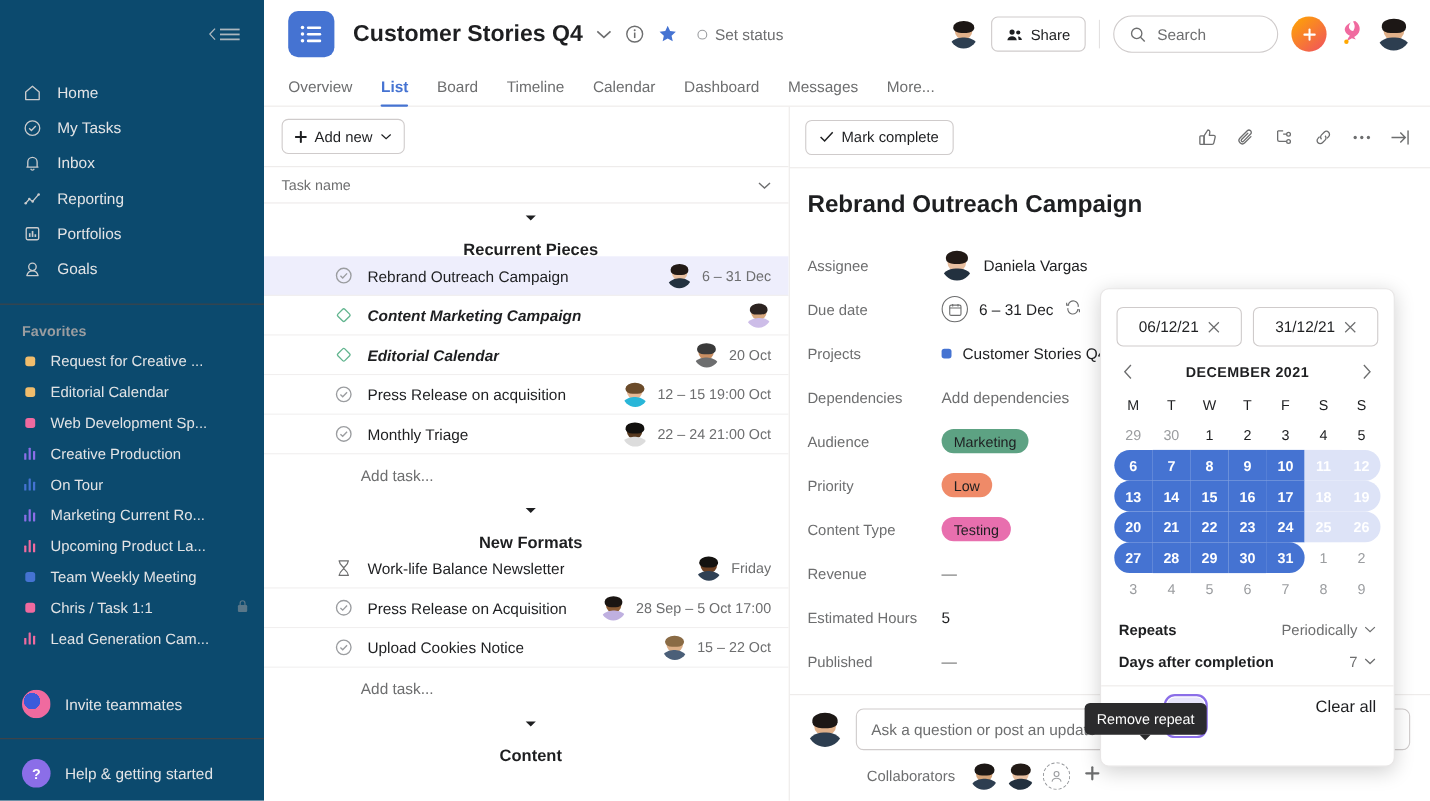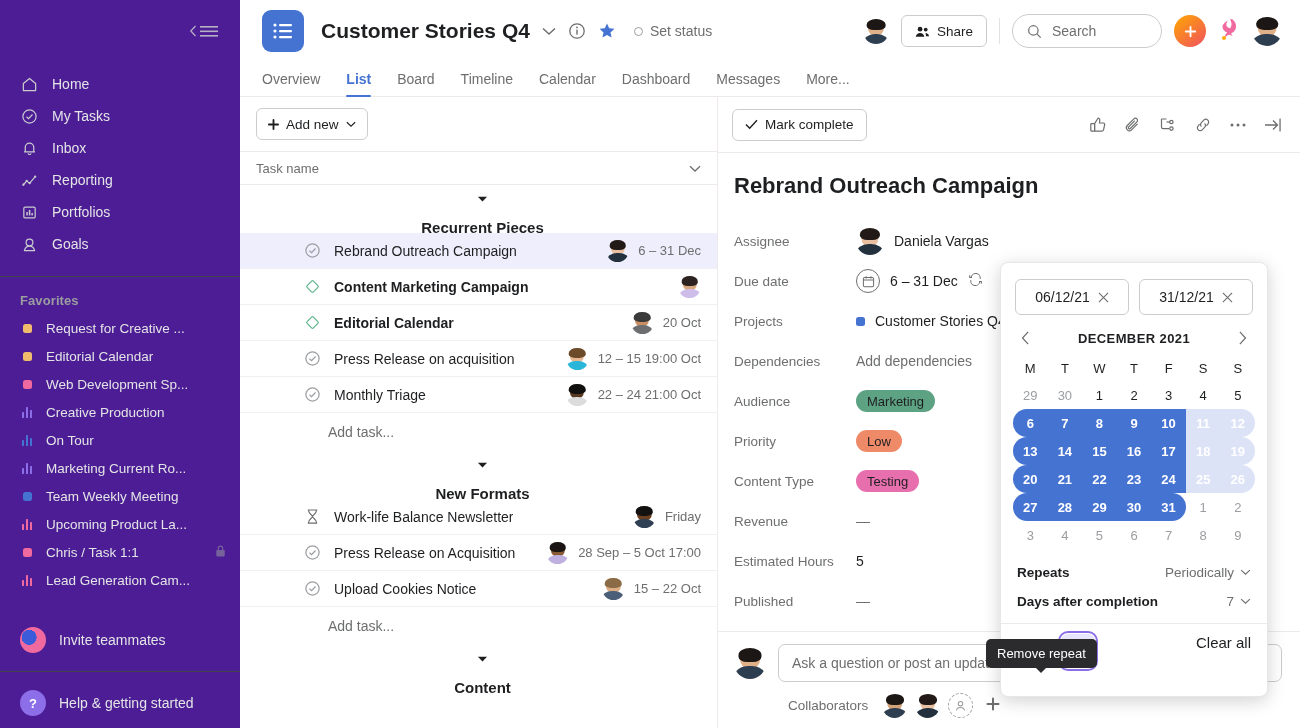--- a/index.html
+++ b/index.html
@@ -5,21 +5,21 @@
   * { box-sizing: border-box; margin: 0; padding: 0; }
   html, body {
     width: 1300px; height: 728px;
     font-family: "Liberation Sans", sans-serif;
     background: #fff; overflow: hidden;
   }
   .app { display: flex; width: 1300px; height: 728px; position: relative; }
 
   
   .sidebar {
-    width: 240px; height: 728px; background: #4c1d95; color: #c9cbcd;
+    width: 240px; height: 728px; background: #0c4a6e; color: #c9cbcd;
     display: flex; flex-direction: column; flex: none; position: relative;
   }
   .sb-top { height: 62px; display: flex; align-items: center; justify-content: flex-end; padding-right: 22px; }
   .collapse-btn { display: flex; align-items: center; gap: 3px; cursor: pointer; opacity: .85; }
   .nav-list { padding: 6px 0 10px 0; }
   .nav-item {
     display: flex; align-items: center; gap: 14px; height: 32px;
     padding: 0 14px 0 20px; font-size: 14px; color: #e3e4e6; cursor: pointer;
   }
   .nav-ico { width: 18px; height: 18px; flex: none; display: flex; align-items: center; justify-content: center; }
@@ -92,21 +92,21 @@
     border-top: 1px solid #edeae9; border-bottom: 1px solid #edeae9; flex: none; }
   .col-head span { font-size: 13px; color: #6d6e6f; }
   .col-head .chev { margin-left: auto; color: #6d6e6f; }
   .sect-head { display: flex; align-items: center; gap: 12px; height: 44px; padding: 0 16px 0 24px; margin-top: 4px; flex-direction: column; }
   .sect-head .title { font-size: 15px; font-weight: bold; color: #1e1f21; }
   .row { display: flex; align-items: center; height: 36px; padding: 0 16px 0 16px;
     border-bottom: 1px solid #f1efef; cursor: pointer; }
   .row.selected { background: #eeeefc; }
   .row .state { width: 20px; flex: none; display: flex; align-items: center; justify-content: center; margin-left: 46px; }
   .row .name { font-size: 14px; color: #1e1f21; margin-left: 12px; white-space: nowrap; overflow: hidden; text-overflow: ellipsis; }
-  .row .name.bold { font-weight: bold; }
+  .row .name.bold { font-weight: bold; font-style: italic; }
   .row .right { margin-left: auto; display: flex; align-items: center; gap: 9px; padding-left: 8px; }
   .row .date { font-size: 13px; color: #6d6e6f; white-space: nowrap; }
   .add-task { height: 38px; display: flex; align-items: center; padding-left: 88px; font-size: 14px; color: #6d6e6f; cursor: pointer; }
 
   
   .detail { flex: 1; display: flex; flex-direction: column; min-width: 0; position: relative; }
   .detail-top { height: 56px; display: flex; align-items: center; padding: 0 18px 0 14px;
     border-bottom: 1px solid #edeae9; flex: none; }
   .mark-complete { display: flex; align-items: center; gap: 7px; height: 32px; padding: 0 12px;
     border: 1px solid #cfcbcb; border-radius: 6px; font-size: 13.5px; color: #1e1f21; background: #fff; cursor: pointer; }
@@ -304,33 +304,33 @@
             <span class="bars">
       <i style="height:6px;background:#8b6ee8"></i>
               <i style="height:11px;background:#8b6ee8"></i>
               <i style="height:8px;background:#8b6ee8"></i>
             </span>
           </span>
           <span>Marketing Current Ro...</span>
         </div>
         <div class="fav-item">
           <span class="fav-ico">
-            <span class="dot" style="background:#4573d2"></span>
-          </span>
-          <span>Team Weekly Meeting</span>
-        </div>
-        <div class="fav-item">
-          <span class="fav-ico">
             <span class="bars">
       <i style="height:6px;background:#f06a9f"></i>
               <i style="height:11px;background:#f06a9f"></i>
               <i style="height:8px;background:#f06a9f"></i>
             </span>
           </span>
           <span>Upcoming Product La...</span>
+        </div>
+        <div class="fav-item">
+          <span class="fav-ico">
+            <span class="dot" style="background:#4573d2"></span>
+          </span>
+          <span>Team Weekly Meeting</span>
         </div>
         <div class="fav-item">
           <span class="fav-ico">
             <span class="dot" style="background:#f06a9f"></span>
           </span>
           <span>Chris / Task 1:1</span>
           <span class="fav-lock"><svg width="11" height="12" viewBox="0 0 12 13">
               <rect x="1.4" y="5.4" width="9.2" height="7" rx="1.2" fill="#9b9da0"></rect>
               <path d="M3.6 5.4V3.6a2.4 2.4 0 0 1 4.8 0v1.8" fill="none" stroke="#9b9da0" stroke-width="1.2"></path>
             </svg></span>

